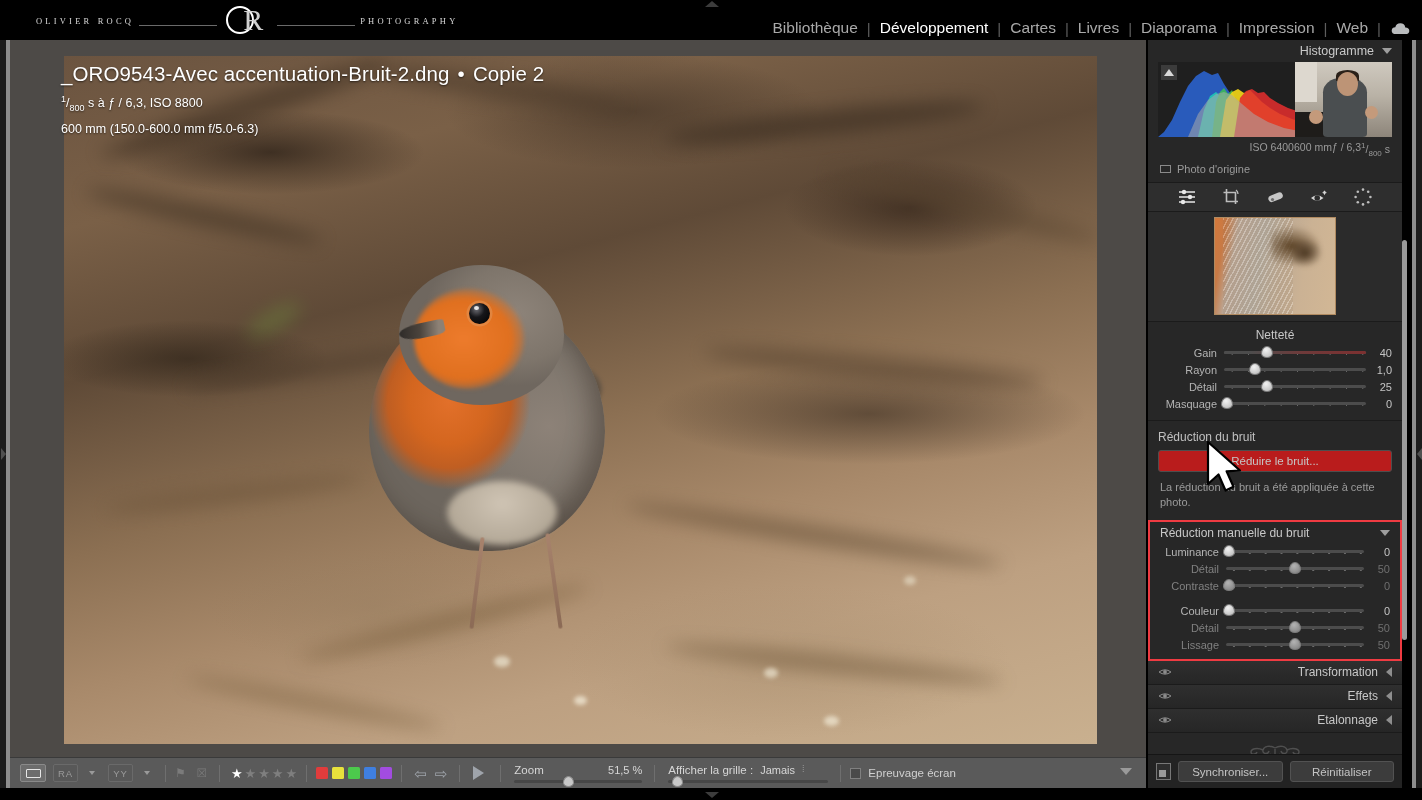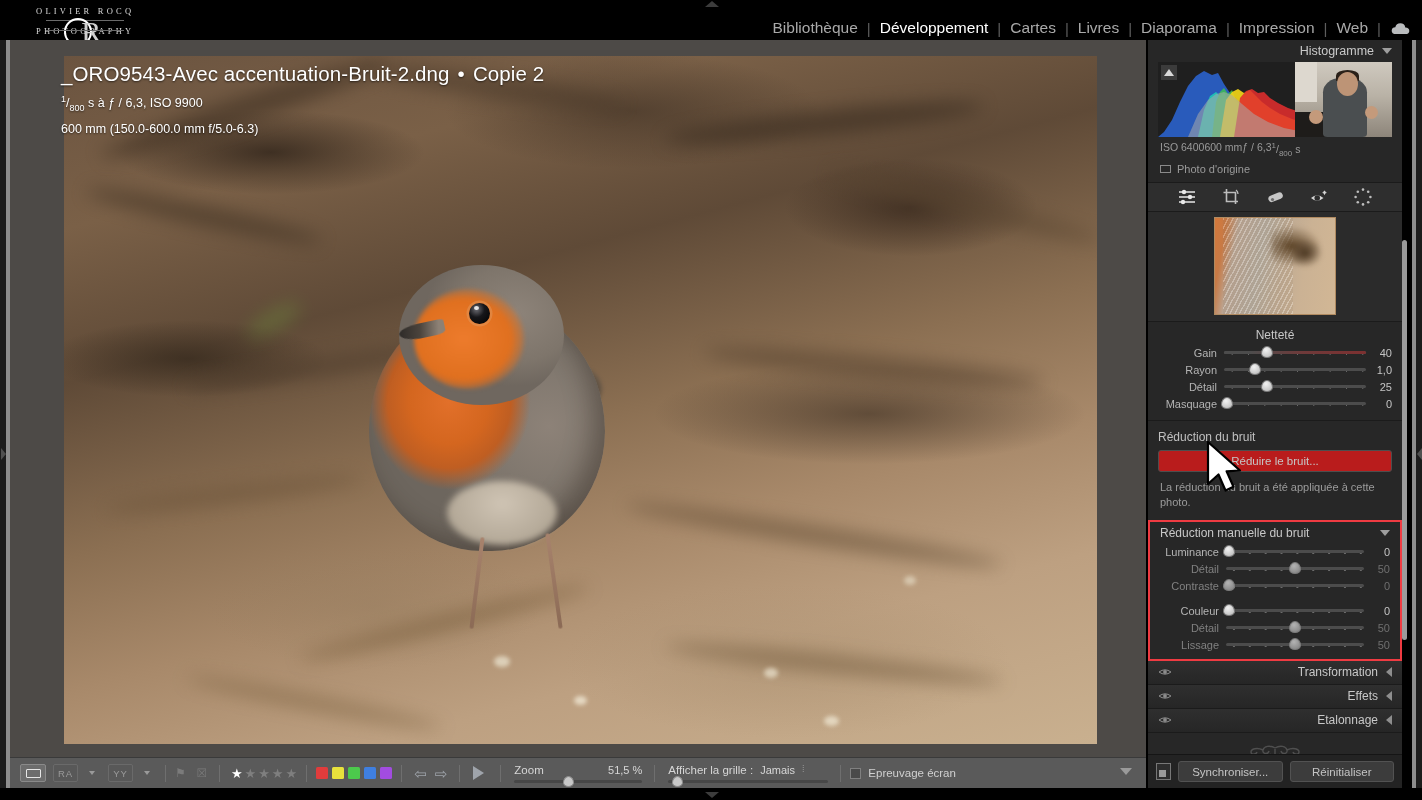--- a/index.html
+++ b/index.html
@@ -13,21 +13,20 @@
 
   
   .topbar {
     position: absolute; left: 0; top: 0; width: 1422px; height: 40px;
     background: #000;
   }
   .logo {
     position: absolute; left: 36px; top: 6px; height: 30px;
     display: flex; align-items: center; gap: 0px;
     color: #dcdcdc;
-    flex-direction: column;
   }
   .logo-txt {
     font-family: "Liberation Serif", serif;
     font-size: 8.5px; letter-spacing: 3.2px; color: #d8d8d8;
   }
   .logo-rule { width: 78px; height: 1px; background: #6a6a6a; margin: 0 5px; position:relative; top:4px;}
   .logo-mark {
     position: relative; width: 46px; height: 34px; margin: 0 2px;
   }
   .logo-mark .o {
@@ -289,21 +288,21 @@
   }
   .tv-hair {
     position: absolute; left: 41px; top: 8px; width: 23px; height: 11px;
     background: #2b2119; border-radius: 50% 50% 0 0;
   }
   .tv-hand1 { position:absolute; left:14px; top:48px; width:14px; height:14px; background:#c49a7b; border-radius:50%;}
   .tv-hand2 { position:absolute; left:70px; top:44px; width:13px; height:13px; background:#c49a7b; border-radius:50%;}
   .tv-dark { position:absolute; left:0; top:50px; width:34px; height:25px; background:#1e1c1a;}
   .tv-wall { position:absolute; left:0; top:0; width:22px; height:40px; background:#ddd8cf;}
   .hist-exif {
-    display: flex; justify-content: flex-start; padding: 4px 12px 0 12px;
+    display: flex; justify-content: flex-end; padding: 4px 12px 0 12px;
     font-size: 10.5px; color: #9a9a9a;
   }
   .hist-orig { display: flex; align-items: center; gap: 6px; padding: 5px 12px 7px 12px; font-size: 11px; color:#9a9a9a;}
   .chk-sm { width: 11px; height: 8px; border: 1px solid #8a8a8a; }
 
   .toolstrip {
     height: 30px; background: #2e2e2e; border-top: 1px solid #1b1b1b;
     border-bottom: 1px solid #1b1b1b;
     display: flex; align-items: center; justify-content: center; gap: 23px;
   }
@@ -514,21 +513,21 @@
           <div class="leg l2"></div>
         </div>
       </div>
 
       <div class="photo-meta">
         <div class="photo-title">
           <span>_ORO9543-Avec accentuation-Bruit-2.dng</span><span class="dot">•</span><span>Copie 2</span>
         </div>
         <div class="photo-exif">
           <sup>1</sup>/<sub style="font-size:9px">800</sub>
-          <span>s à ƒ / 6,3, ISO 9900</span>
+          <span>s à ƒ / 6,3, ISO 8800</span>
         </div>
         <div class="photo-exif">600 mm (150.0-600.0 mm f/5.0-6.3)</div>
       </div>
     </div>
   </div>
 
   <div class="toolbar">
     <div class="tb-group" style="padding-left:10px; gap:7px;">
       <div class="btn-sq">
           <span class="inner"></span>

